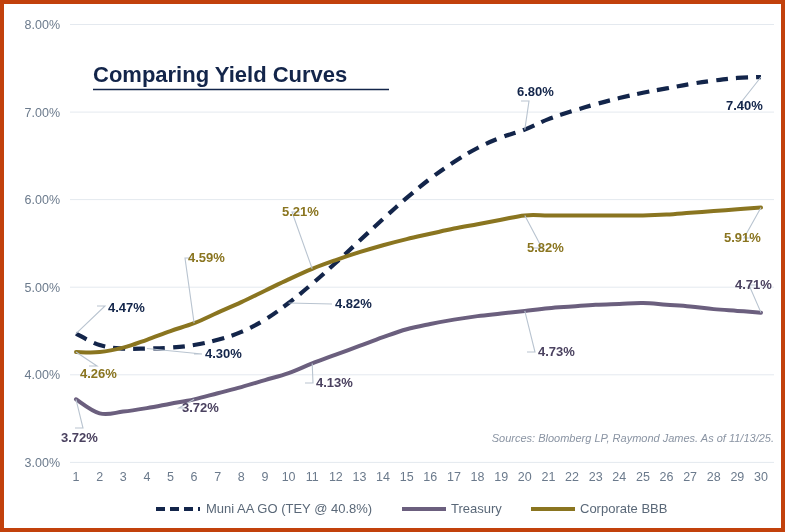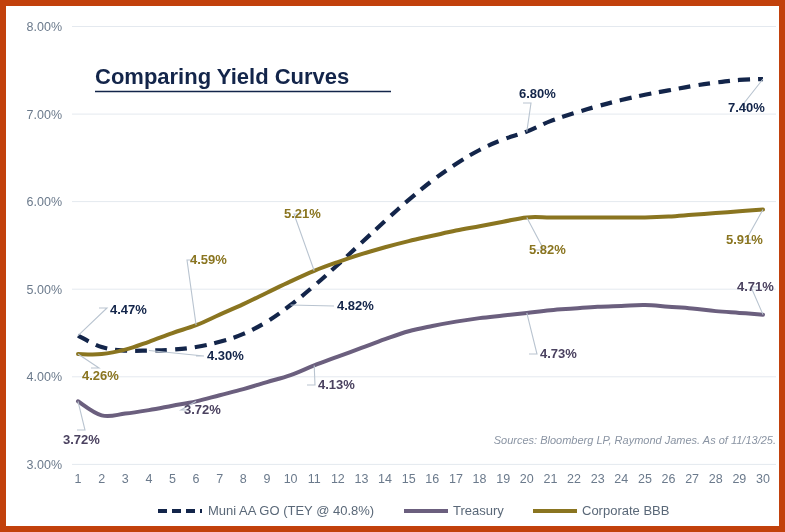--- a/index.html
+++ b/index.html
@@ -8,21 +8,21 @@
     background: #ffffff;
   }
   body {
     font-family: "Liberation Sans", sans-serif;
   }
   #chart-root {
     position: relative;
     width: 785px;
     height: 532px;
     background: #ffffff;
-    border: 6px solid #c2410c;
+    border: 4px solid #c2410c;
     box-sizing: border-box;
     overflow: hidden;
     padding-left: 26px;
   }
   #chart-svg {
     position: absolute;
     left: 0;
     top: 0;
   }
   .ytick-label {

